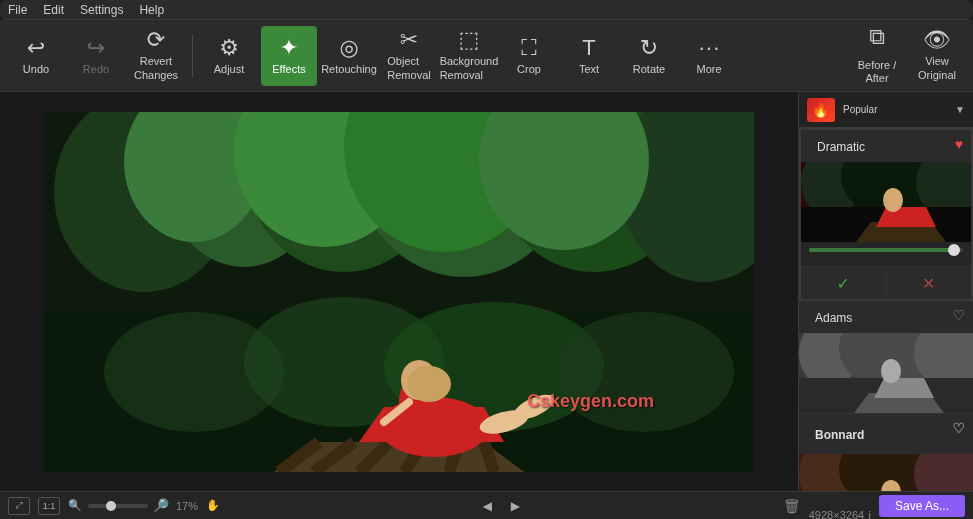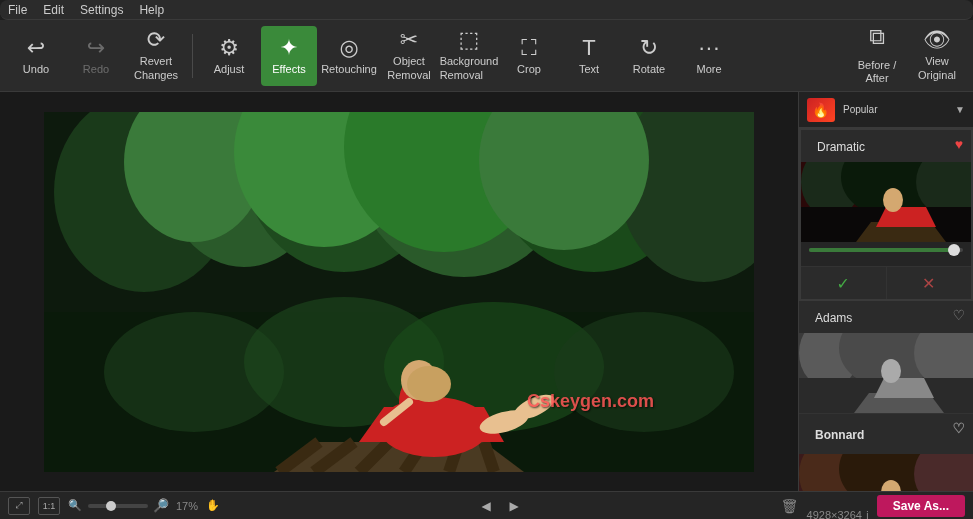--- a/index.html
+++ b/index.html
@@ -317,29 +317,28 @@
       display: flex;
       align-items: center;
       justify-content: center;
       cursor: pointer;
       color: #aaa;
       font-size: 12px;
       border-radius: 3px;
     }
 
     .save-btn {
-      background: #be185d;
+      background: #8b5cf6;
       color: #fff;
       border: none;
       padding: 4px 16px;
       border-radius: 3px;
       font-size: 12px;
       cursor: pointer;
       height: 22px;
-      font-weight: bold;
     }
 
     .delete-icon {
       color: #888;
       cursor: pointer;
       font-size: 14px;
     }
 
     .img-info {
       color: #888;
@@ -404,21 +403,21 @@
     <span>Effects</span>
   </div>
 
   <div class="tool-btn">
     <span class="icon">◎</span>
     <span>Retouching</span>
   </div>
 
   <div class="tool-btn">
     <span class="icon">✂</span>
-    <span style="text-align:center;line-height:1.2;">Object<br>Removal</span>
+    <span style="text-align:left;line-height:1.2;">Object<br>Removal</span>
   </div>
 
   <div class="tool-btn">
     <span class="icon">⬚</span>
     <span style="text-align:left;line-height:1.2;">Background<br>Removal</span>
   </div>
 
   <div class="tool-btn">
     <span class="icon">⛶</span>
     <span>Crop</span>

